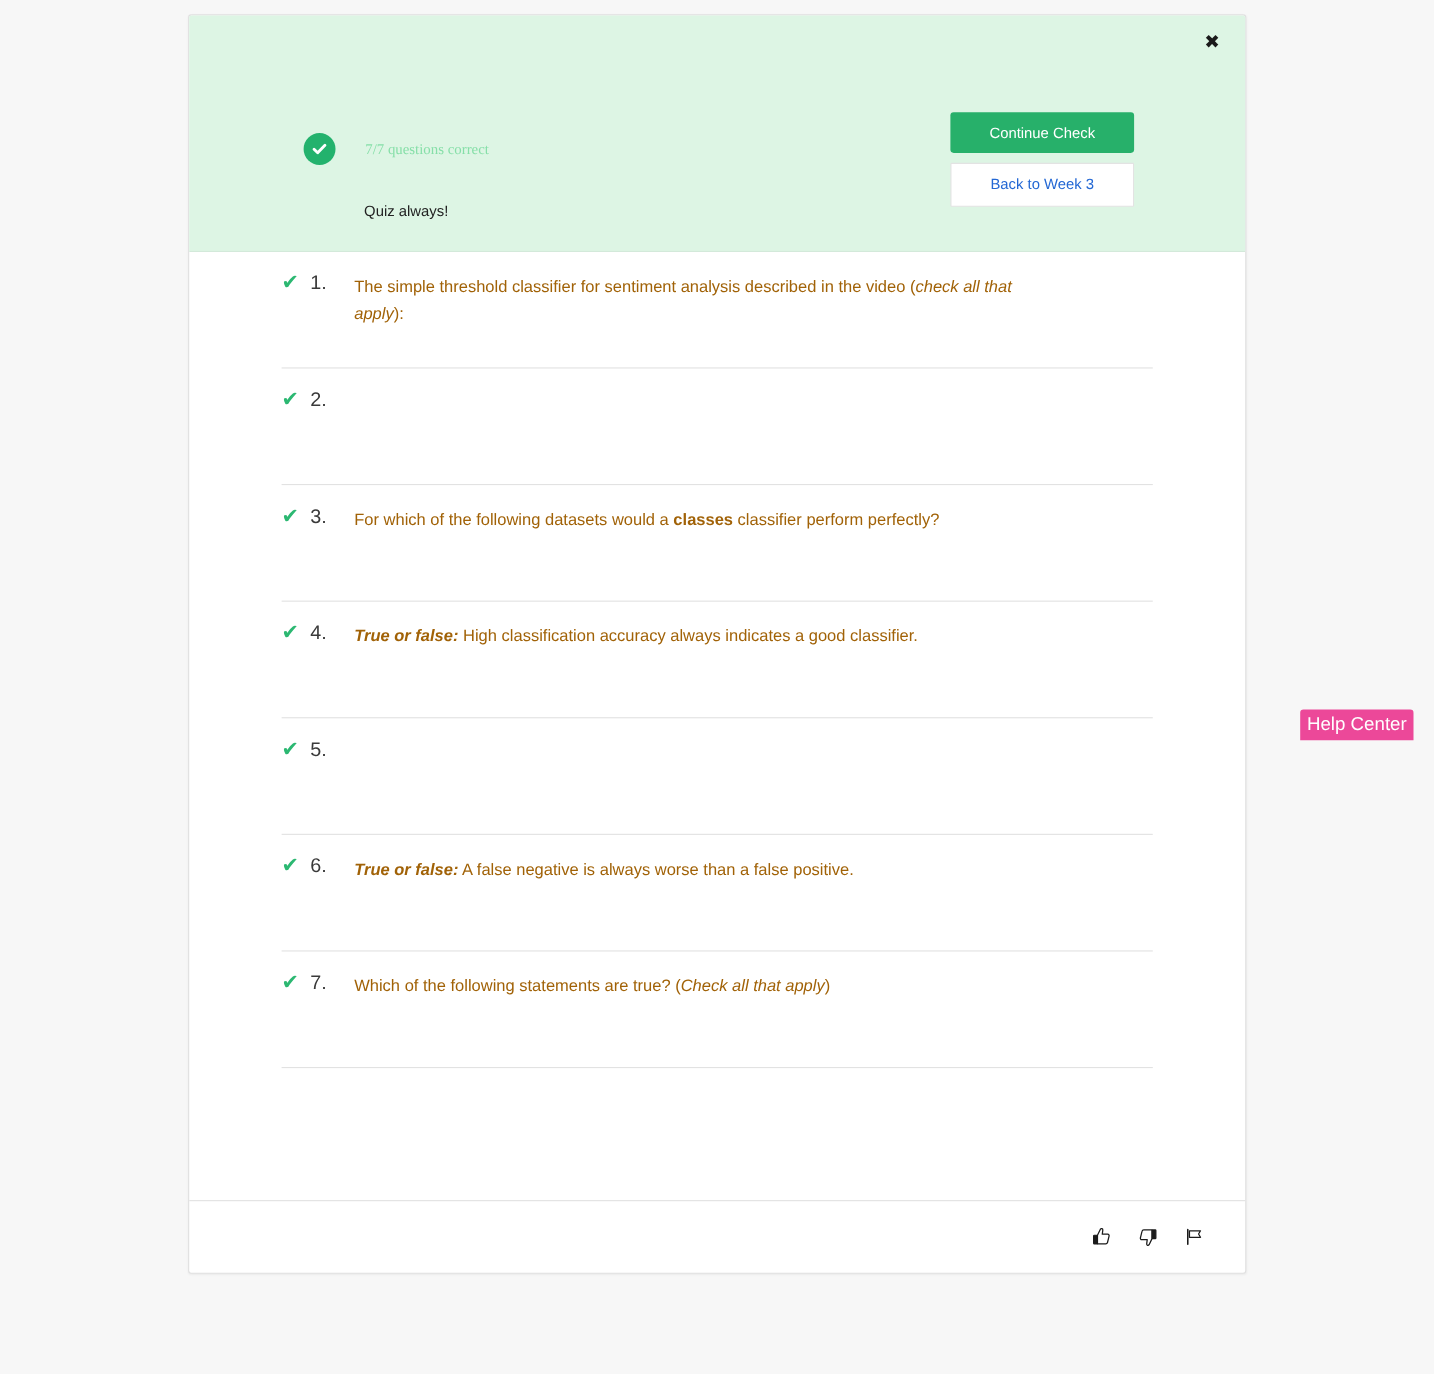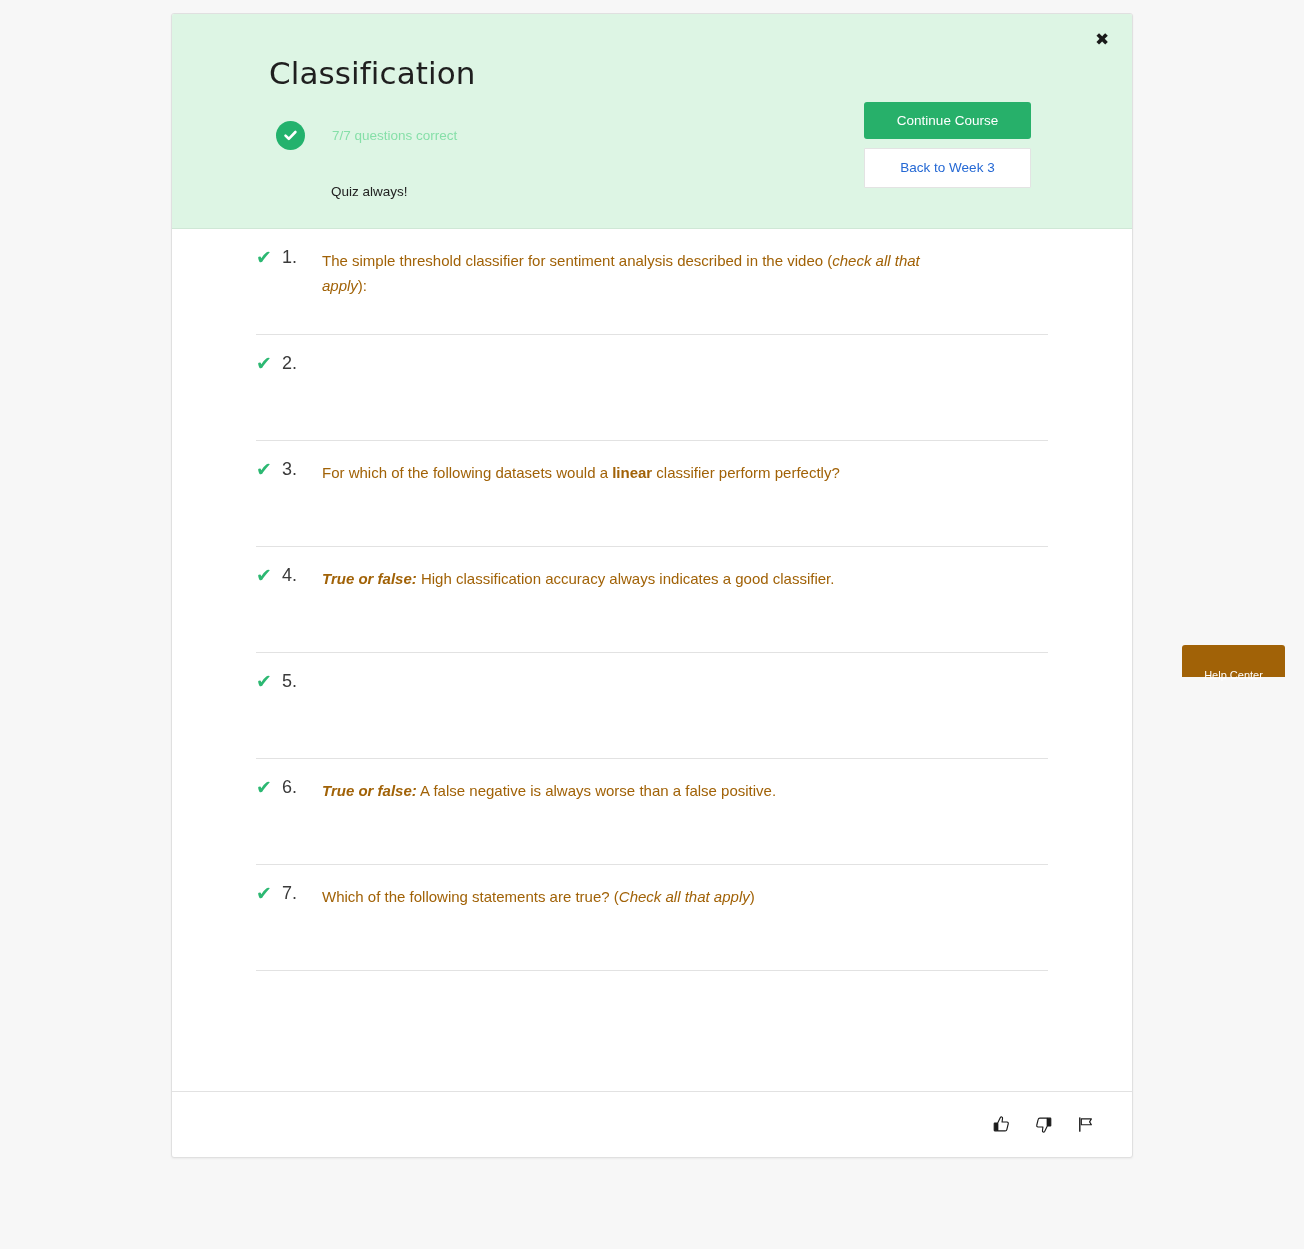--- a/index.html
+++ b/index.html
@@ -86,21 +86,21 @@
     align-items: center;
     justify-content: center;
     flex: none;
   }
   .score-badge svg { display:block; }
 
   .score-text {
     margin-left: 27px;
     font-size: 13.5px;
     color: #86dfa8;
-    font-family: Liberation Sans, sans-serif;
+    font-family: Liberation Serif, serif;
   }
 
   .pass-text {
     position: absolute;
     left: 159px;
     top: 170px;
     font-size: 13.5px;
     color: #222222;
   }
 
@@ -225,58 +225,57 @@
   }
   .foot-icon svg { display: block; }
 
   
   .help-center {
     position: absolute;
     left: 1182px;
     top: 645px;
     width: 103px;
     height: 28px;
-    background: #a16207;
+    background: #ec4899;
     color: #ffffff;
     border: none;
     border-radius: 3px 3px 0 0;
-    font-size: 11px;
+    font-size: 17px;
     cursor: pointer;
     font-family: "Liberation Sans", sans-serif;
     line-height: 28px;
     text-align: center;
-    padding: 16px;
+    padding: 0;
   }
 </style>
 </head>
 <body>
 
 <div id="page">
 
   <div class="card">
 
     <div class="card-header">
 
       <button class="close-btn">✖</button>
 
-      <div class="quiz-title">Classification</div>
 
       <div class="score-row">
         <span class="score-badge">
           <svg width="17" height="17" viewBox="0 0 17 17">
             <path d="M3.5 8.6 L6.8 11.8 L13.4 5.0" stroke="#ffffff" stroke-width="2.6" fill="none" stroke-linecap="round" stroke-linejoin="round"></path>
           </svg>
         </span>
         <span class="score-text">7/7 questions correct</span>
       </div>
 
       <div class="pass-text">Quiz always!</div>
 
       <div class="header-actions">
-        <button class="btn-continue">Continue Course</button>
+        <button class="btn-continue">Continue Check</button>
         <button class="btn-back">Back to Week 3</button>
       </div>
     </div>
 
     <div class="q-list">
         <div class="q-item">
           <div class="q-inner">
             <span class="q-check">✔</span>
             <span class="q-num">1.</span>
             <span class="q-text">The simple threshold classifier for sentiment analysis described in the video (<i>check all that apply</i>):</span>
@@ -285,21 +284,21 @@
         <div class="q-item">
           <div class="q-inner">
             <span class="q-check">✔</span>
             <span class="q-num">2.</span>
           </div>
         </div>
         <div class="q-item">
           <div class="q-inner">
             <span class="q-check">✔</span>
             <span class="q-num">3.</span>
-            <span class="q-text">For which of the following datasets would a <b>linear</b> classifier perform perfectly?</span>
+            <span class="q-text">For which of the following datasets would a <b>classes</b> classifier perform perfectly?</span>
           </div>
         </div>
         <div class="q-item">
           <div class="q-inner">
             <span class="q-check">✔</span>
             <span class="q-num">4.</span>
             <span class="q-text"><span class="tf">True or false:</span> High classification accuracy always indicates a good classifier.</span>
           </div>
         </div>
         <div class="q-item">

